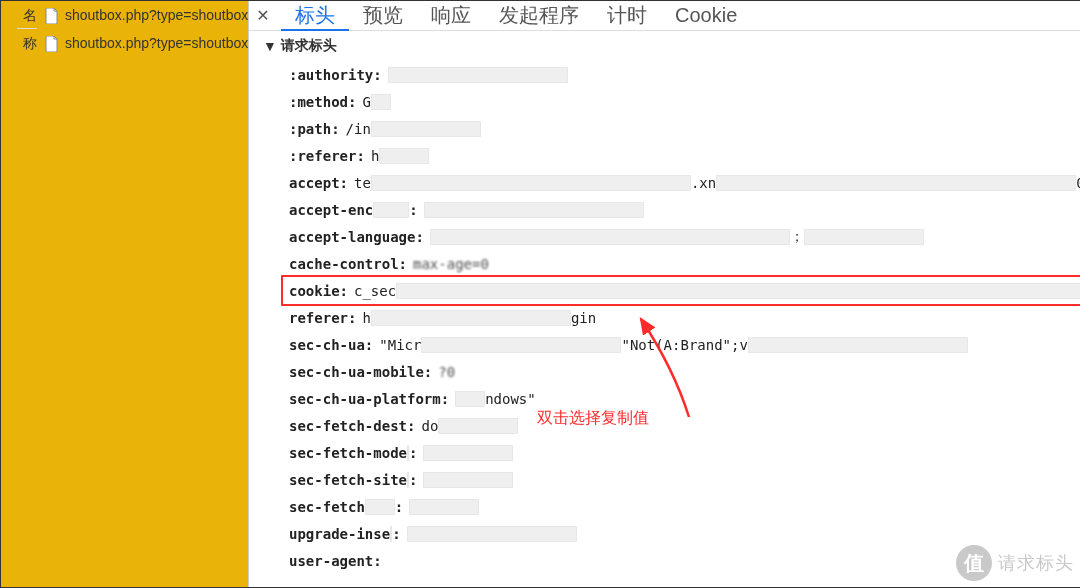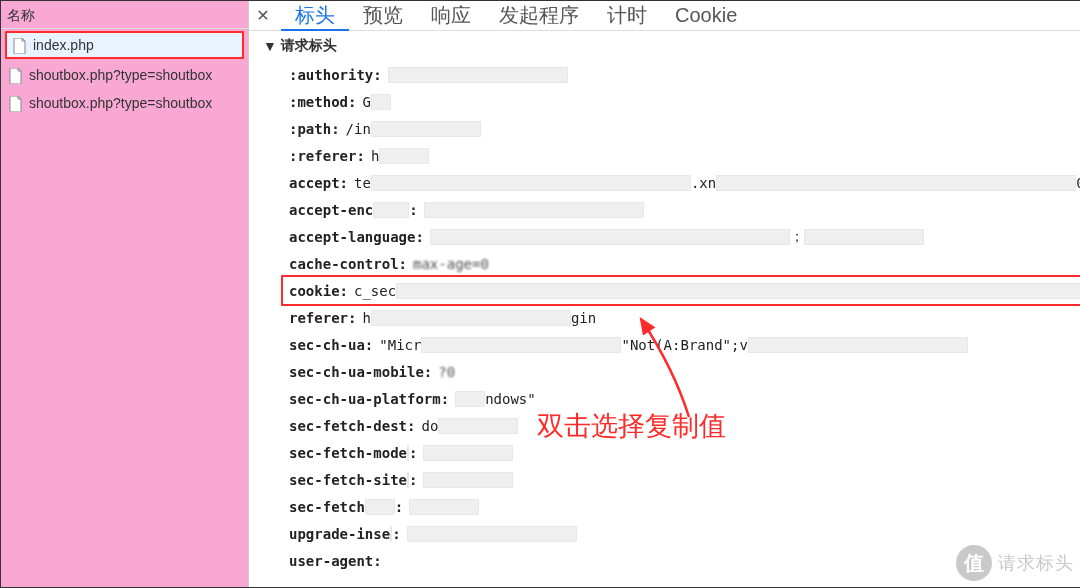--- a/index.html
+++ b/index.html
@@ -1,19 +1,19 @@
 <!DOCTYPE html>
 <html><head>
 <meta charset="utf-8">
 <style>
   * { box-sizing: border-box; margin: 0; padding: 0; }
   html, body { width: 1080px; height: 588px; font-family: "Segoe UI", "Microsoft YaHei", Arial, sans-serif; background: #fff; overflow: hidden; }
   .root { display: flex; flex-direction: row; width: 1080px; height: 588px; border: 1px solid #333; border-right: none; position: relative; }
   
-  .left-panel { width: 248px; height: 100%; border-right: 1px solid #ccc; display: flex; flex-direction: column; background: #f9a8d4; }
+  .left-panel { width: 248px; height: 100%; border-right: 1px solid #ccc; display: flex; flex-direction: row; background: #eab308; padding-left: 16px; }
   .left-header { height: 28px; line-height: 28px; padding-left: 6px; font-size: 14px; color: #333; border-bottom: 1px solid #ddd; }
   .req-list { flex: 1; }
   .req-item { display: flex; align-items: center; height: 28px; padding-left: 8px; gap: 6px; font-size: 14px; color: #333; cursor: pointer; }
   .req-item.selected { background: #e9f3ff; }
   .req-item.selected.hl { border: 2.5px solid #ff2a2a; border-radius: 1px; margin: 2px 4px; height: 28px; padding-left: 6px; }
   .file-icon { display: inline-block; vertical-align: middle; }
   .req-text { white-space: nowrap; overflow: hidden; text-overflow: ellipsis; }
   .left-footer { height: 26px; line-height: 26px; padding-left: 6px; font-size: 13px; color: #555; border-top: 1px solid #ddd; white-space: nowrap; }
   
   .right-panel { flex: 1; display: flex; flex-direction: column; min-width: 0; }
@@ -25,41 +25,34 @@
   .section-title { display: flex; align-items: center; gap: 4px; font-weight: bold; font-size: 14px; color: #333; margin-bottom: 6px; cursor: pointer; }
   .triangle { display: inline-block; }
   .headers-list { padding-left: 26px; text-align: center; }
   .header-row { display: flex; align-items: center; min-height: 27px; padding: 2px 0; font-size: 14px; position: relative; }
   .header-key { font-weight: bold; font-family: Consolas, monospace; color: #222; white-space: nowrap; }
   .header-colon { font-weight: bold; font-family: Consolas, monospace; margin-right: 6px; }
   .header-val { font-family: Consolas, monospace; color: #222; display: flex; align-items: center; gap: 0; }
   .pix { height: 16px; background: #eee; border-radius: 1px; box-shadow: inset 0 0 0 1px #e5e5e5; opacity: 0.9; }
   .txt { font-family: Consolas, monospace; color: #222; white-space: nowrap; }
   .highlight-box { border: 2.5px solid #ff2a2a; border-radius: 1px; position: absolute; pointer-events: none; }
-  .annotation { position: absolute; color: #ff2a2a; font-size: 27px; pointer-events: none; }
+  .annotation { position: absolute; color: #ff2a2a; font-size: 16px; pointer-events: none; }
   .arrow-svg { position: absolute; pointer-events: none; }
   .watermark { position: absolute; right: 6px; bottom: 6px; display: flex; align-items: center; gap: 6px; opacity: 0.45; }
   .watermark-circle { width: 36px; height: 36px; border-radius: 50%; background: #888; color: #fff; font-size: 20px; font-weight: bold; display: flex; align-items: center; justify-content: center; }
   .watermark-text { color: #888; font-size: 18px; letter-spacing: 1px; }
 </style>
 </head>
 <body>
 
 <div class="root">
 
   <div class="left-panel">
     <div class="left-header">名称</div>
     <div class="req-list" id="req-list">
-        <div class="req-item selected hl">
-          <span><svg class="file-icon" width="14" height="16" viewBox="0 0 14 16">
-              <path d="M2 0 h7 l3 3 v12 a1 1 0 0 1 -1 1 H2 a1 1 0 0 1 -1 -1 V1 a1 1 0 0 1 1 -1 z" fill="#fff" stroke="#888" stroke-width="1"></path>
-              <path d="M9 0 v3 h3" fill="none" stroke="#888" stroke-width="1"></path>
-            </svg></span>
-          <span class="req-text">index.php</span>
-        </div>
         <div class="req-item">
           <span><svg class="file-icon" width="14" height="16" viewBox="0 0 14 16">
               <path d="M2 0 h7 l3 3 v12 a1 1 0 0 1 -1 1 H2 a1 1 0 0 1 -1 -1 V1 a1 1 0 0 1 1 -1 z" fill="#fff" stroke="#888" stroke-width="1"></path>
               <path d="M9 0 v3 h3" fill="none" stroke="#888" stroke-width="1"></path>
             </svg></span>
           <span class="req-text">shoutbox.php?type=shoutbox</span>
         </div>
         <div class="req-item">
           <span><svg class="file-icon" width="14" height="16" viewBox="0 0 14 16">
               <path d="M2 0 h7 l3 3 v12 a1 1 0 0 1 -1 1 H2 a1 1 0 0 1 -1 -1 V1 a1 1 0 0 1 1 -1 z" fill="#fff" stroke="#888" stroke-width="1"></path>

